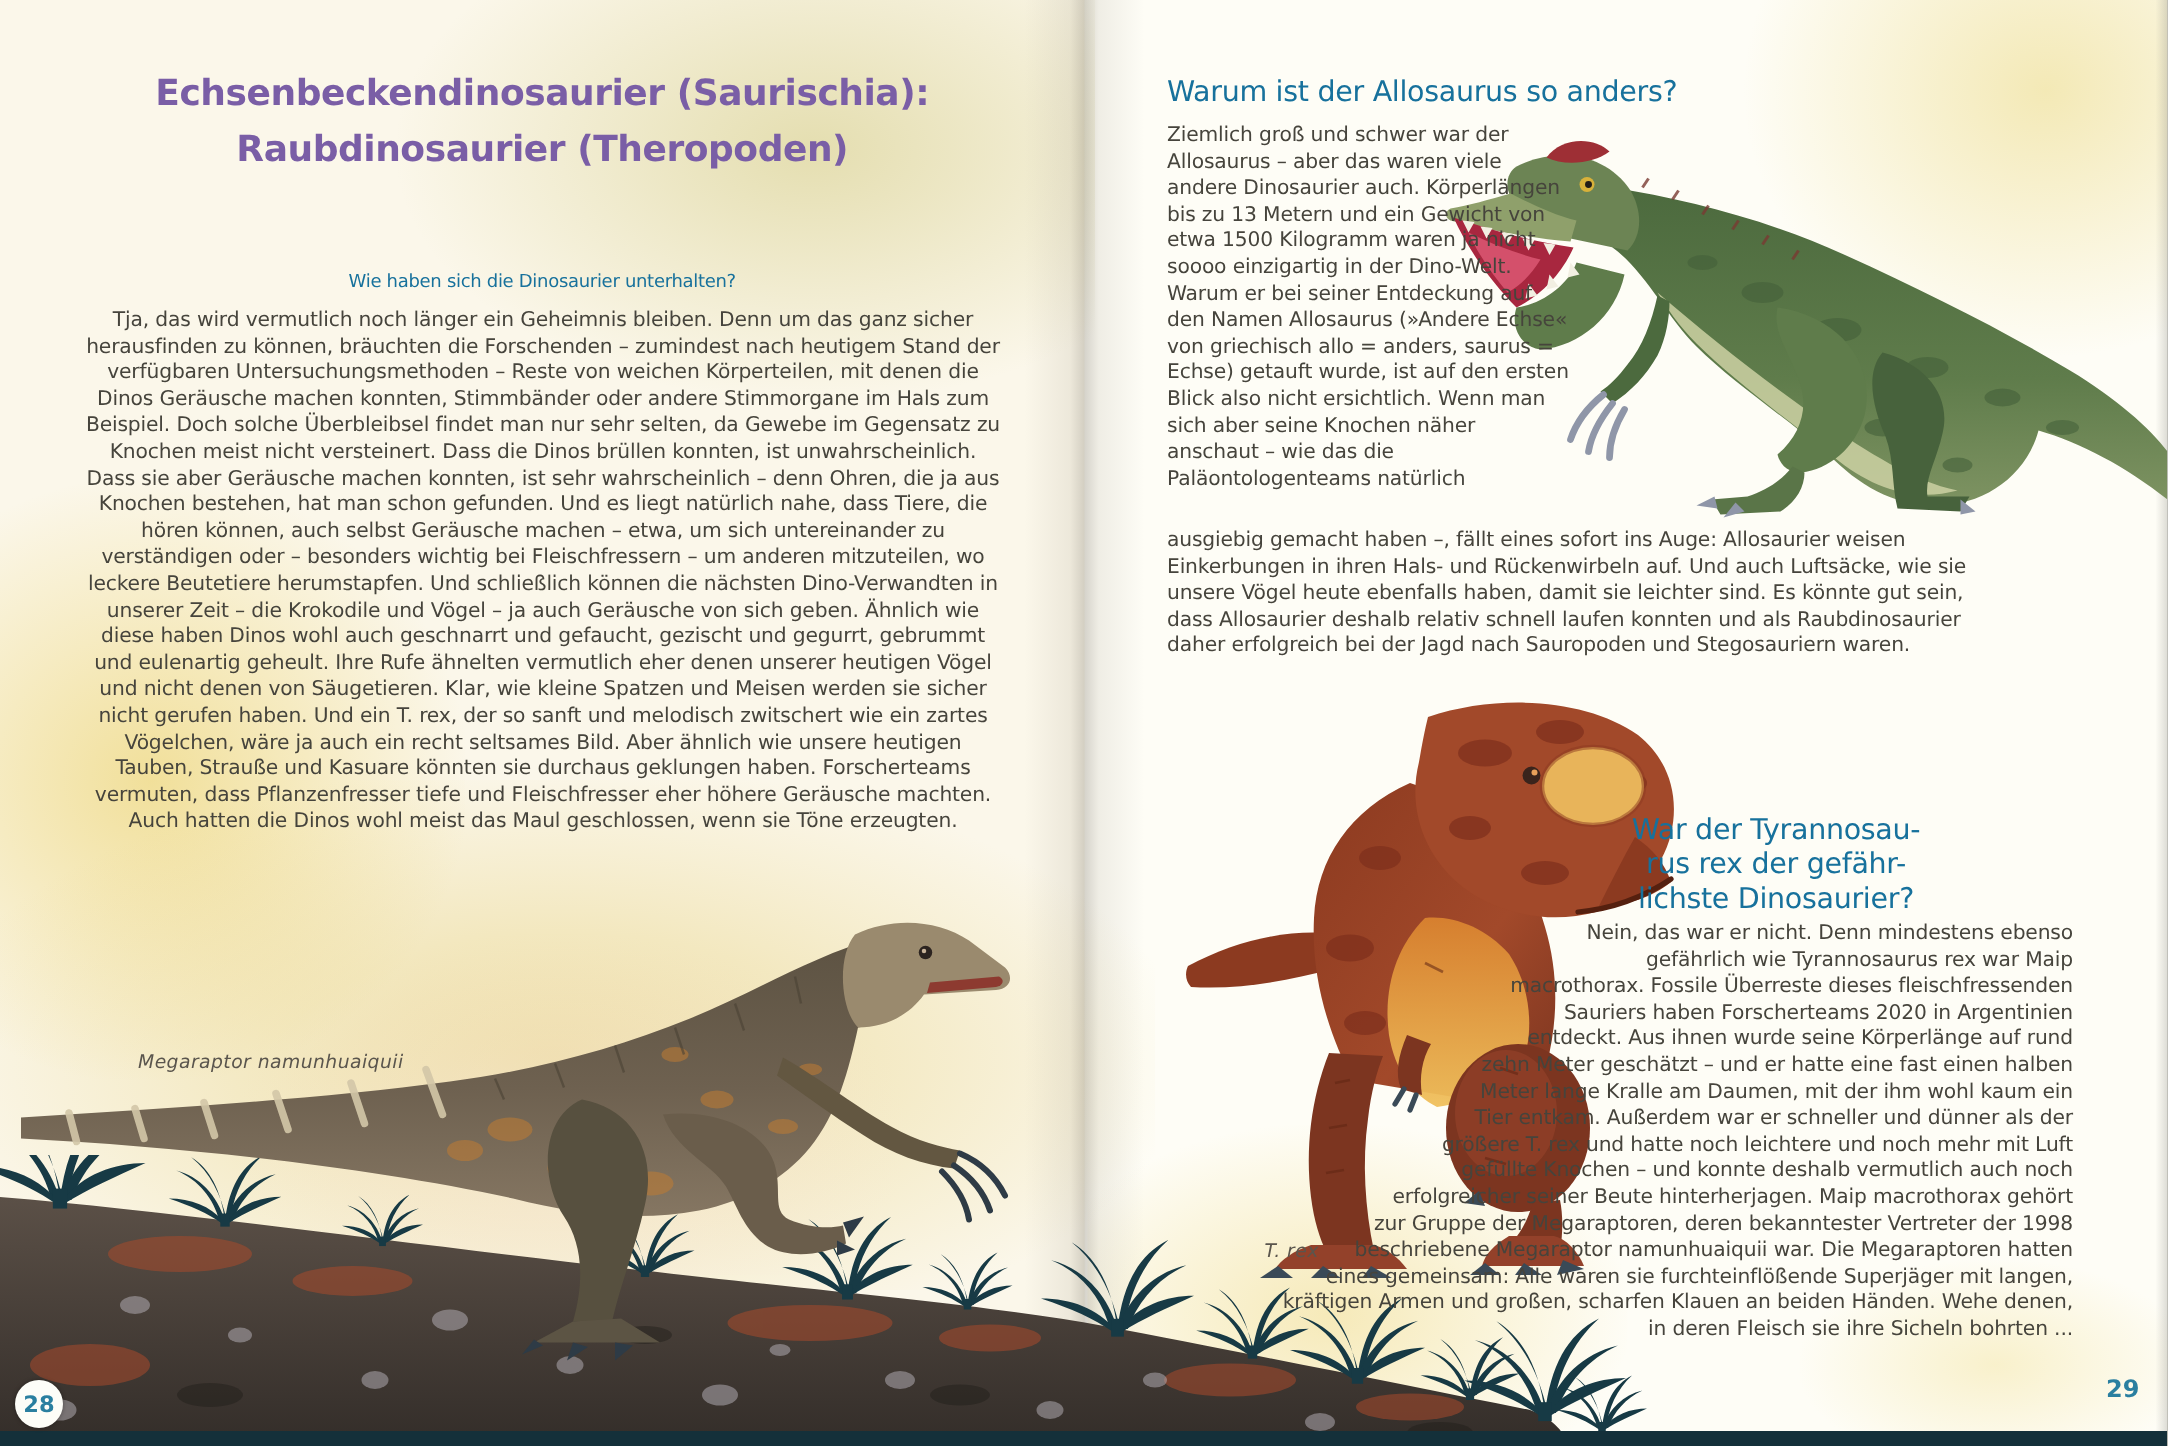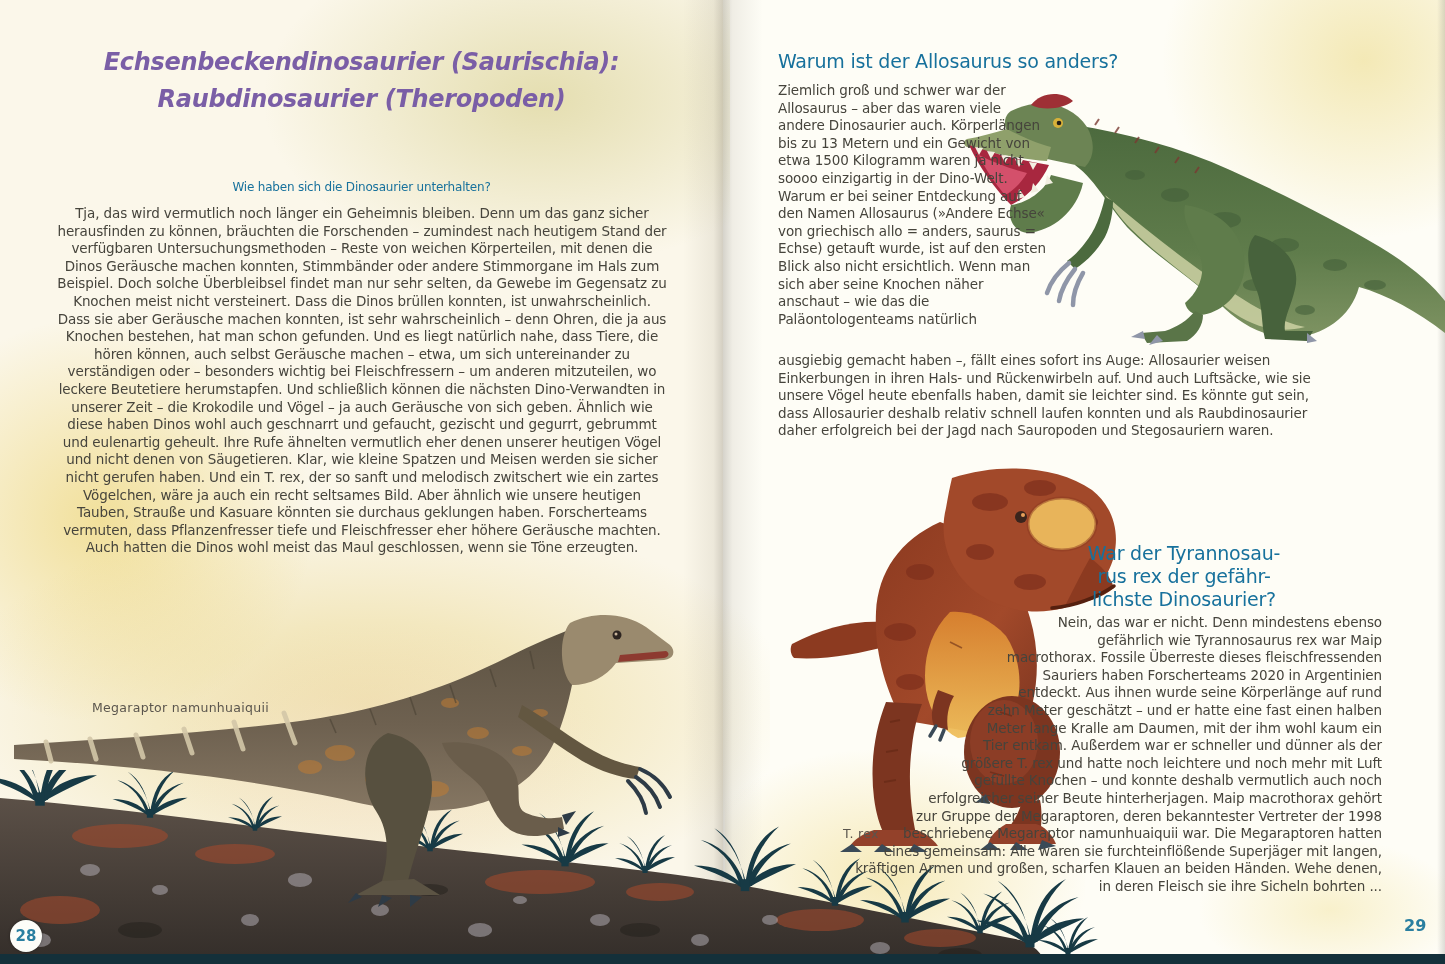--- a/index.html
+++ b/index.html
@@ -7,21 +7,21 @@
     background:linear-gradient(180deg,#fdfbf1 0%,#fcf8ec 60%,#faf5e6 100%);
     font-family:"DejaVu Sans","Liberation Sans",sans-serif;}
   .page-base{position:absolute;top:0;height:964px;}
   .page-base.left{left:0;width:723px;background:#fbf7ea;}
   .page-base.right{left:723px;width:722px;background:#fefdf6;}
   .wash{position:absolute;pointer-events:none;}
   .abs{position:absolute;}
   .title{color:#7a5ea6;font-weight:bold;font-size:24px;line-height:37px;text-align:center;letter-spacing:-0.3px;}
   .blue-head{color:#17719c;font-weight:normal;letter-spacing:-0.2px;}
   .body-text{color:#46443c;font-size:13.5px;line-height:17.6px;letter-spacing:-0.1px;}
-  .caption{color:#5a554d;font-size:12.5px;letter-spacing:0.3px;}
+  .caption{color:#5a554d;font-size:12.5px;letter-spacing:0.3px;font-style:italic;}
   .pagenum{color:#2a7fa0;font-weight:bold;}
   .gutter{position:absolute;left:683px;top:0;width:80px;height:964px;pointer-events:none;
     background:linear-gradient(90deg,rgba(110,100,80,0) 0%,rgba(110,100,80,0.10) 38%,rgba(70,62,50,0.22) 50%,rgba(110,100,80,0.10) 62%,rgba(110,100,80,0) 100%);}
   .edge-right{position:absolute;right:0;top:0;width:8px;height:964px;pointer-events:none;
     background:linear-gradient(90deg,rgba(0,0,0,0) 0%,rgba(120,120,115,0.25) 100%);}
   .stair{float:left;clear:left;}
   .trex-par-wrap{text-align:right;}
 </style>
 </head>
 <body>
@@ -32,21 +32,21 @@
   <div class="page-base right"></div>
 
   <div class="wash" style="left:260px;top:-40px;width:470px;height:310px;background:radial-gradient(ellipse at 60% 45%,rgba(206,197,118,0.50),rgba(206,197,118,0) 70%);"></div>
   <div class="wash" style="left:-70px;top:320px;width:380px;height:400px;background:radial-gradient(ellipse at 45% 50%,rgba(233,204,88,0.55),rgba(233,204,88,0) 72%);"></div>
   <div class="wash" style="left:-30px;top:520px;width:800px;height:340px;background:radial-gradient(ellipse at 50% 55%,rgba(224,196,90,0.52),rgba(224,196,90,0) 75%);"></div>
   <div class="wash" style="left:150px;top:620px;width:460px;height:230px;background:radial-gradient(ellipse at 50% 60%,rgba(247,229,219,0.55),rgba(247,229,219,0) 70%);"></div>
   <div class="wash" style="left:1160px;top:-60px;width:340px;height:300px;background:radial-gradient(ellipse at 60% 40%,rgba(233,213,118,0.50),rgba(233,213,118,0) 70%);"></div>
   <div class="wash" style="left:725px;top:750px;width:360px;height:230px;background:radial-gradient(ellipse at 45% 55%,rgba(236,210,110,0.45),rgba(236,210,110,0) 72%);"></div>
   <div class="wash" style="left:1200px;top:840px;width:260px;height:140px;background:radial-gradient(ellipse at 50% 50%,rgba(240,222,140,0.40),rgba(240,222,140,0) 72%);"></div>
 
-  <div class="abs title" style="left:0px;top:44px;width:723px;z-index:3;font-style:italic;">
+  <div class="abs title" style="left:0px;top:44px;width:723px;z-index:3;">
     <div>Echsenbeckendinosaurier (Saurischia):</div>
     <div>Raubdinosaurier (Theropoden)</div>
   </div>
 
   <div class="abs blue-head" style="left:0px;top:180px;width:723px;text-align:center;font-size:12px;z-index:3;">Wie haben sich die Dinosaurier unterhalten?</div>
 
   <div class="abs body-text" style="left:56px;top:205px;width:612px;text-align:center;z-index:3;">Tja, das wird vermutlich noch länger ein Geheimnis bleiben. Denn um das ganz sicher herausfinden zu können, bräuchten die Forschenden – zumindest nach heutigem Stand der verfügbaren Untersuchungsmethoden – Reste von weichen Körperteilen, mit denen die Dinos Geräusche machen konnten, Stimmbänder oder andere Stimmorgane im Hals zum Beispiel. Doch solche Überbleibsel findet man nur sehr selten, da Gewebe im Gegensatz zu Knochen meist nicht versteinert. Dass die Dinos brüllen konnten, ist unwahrscheinlich. Dass sie aber Geräusche machen konnten, ist sehr wahrscheinlich – denn Ohren, die ja aus Knochen bestehen, hat man schon gefunden. Und es liegt natürlich nahe, dass Tiere, die hören können, auch selbst Geräusche machen – etwa, um sich untereinander zu verständigen oder – besonders wichtig bei Fleischfressern – um anderen mitzuteilen, wo leckere Beutetiere herumstapfen. Und schließlich können die nächsten Dino-Verwandten in unserer Zeit – die Krokodile und Vögel – ja auch Geräusche von sich geben. Ähnlich wie diese haben Dinos wohl auch geschnarrt und gefaucht, gezischt und gegurrt, gebrummt und eulenartig geheult. Ihre Rufe ähnelten vermutlich eher denen unserer heutigen Vögel und nicht denen von Säugetieren. Klar, wie kleine Spatzen und Meisen werden sie sicher nicht gerufen haben. Und ein T. rex, der so sanft und melodisch zwitschert wie ein zartes Vögelchen, wäre ja auch ein recht seltsames Bild. Aber ähnlich wie unsere heutigen Tauben, Strauße und Kasuare könnten sie durchaus geklungen haben. Forscherteams vermuten, dass Pflanzenfresser tiefe und Fleischfresser eher höhere Geräusche machten. Auch hatten die Dinos wohl meist das Maul geschlossen, wenn sie Töne erzeugten.</div>
 
   <div class="abs caption" style="left:92px;top:700px;z-index:4;">Megaraptor namunhuaiquii</div>
 

